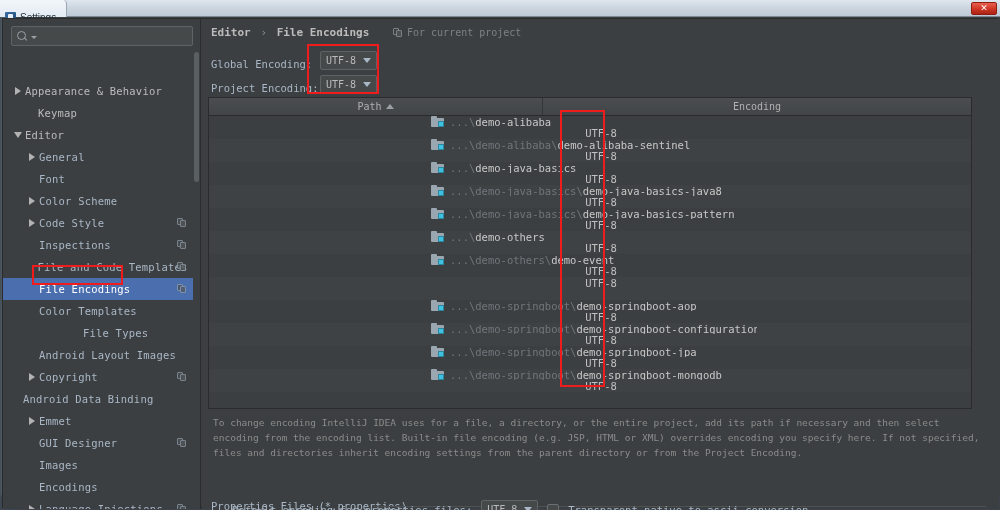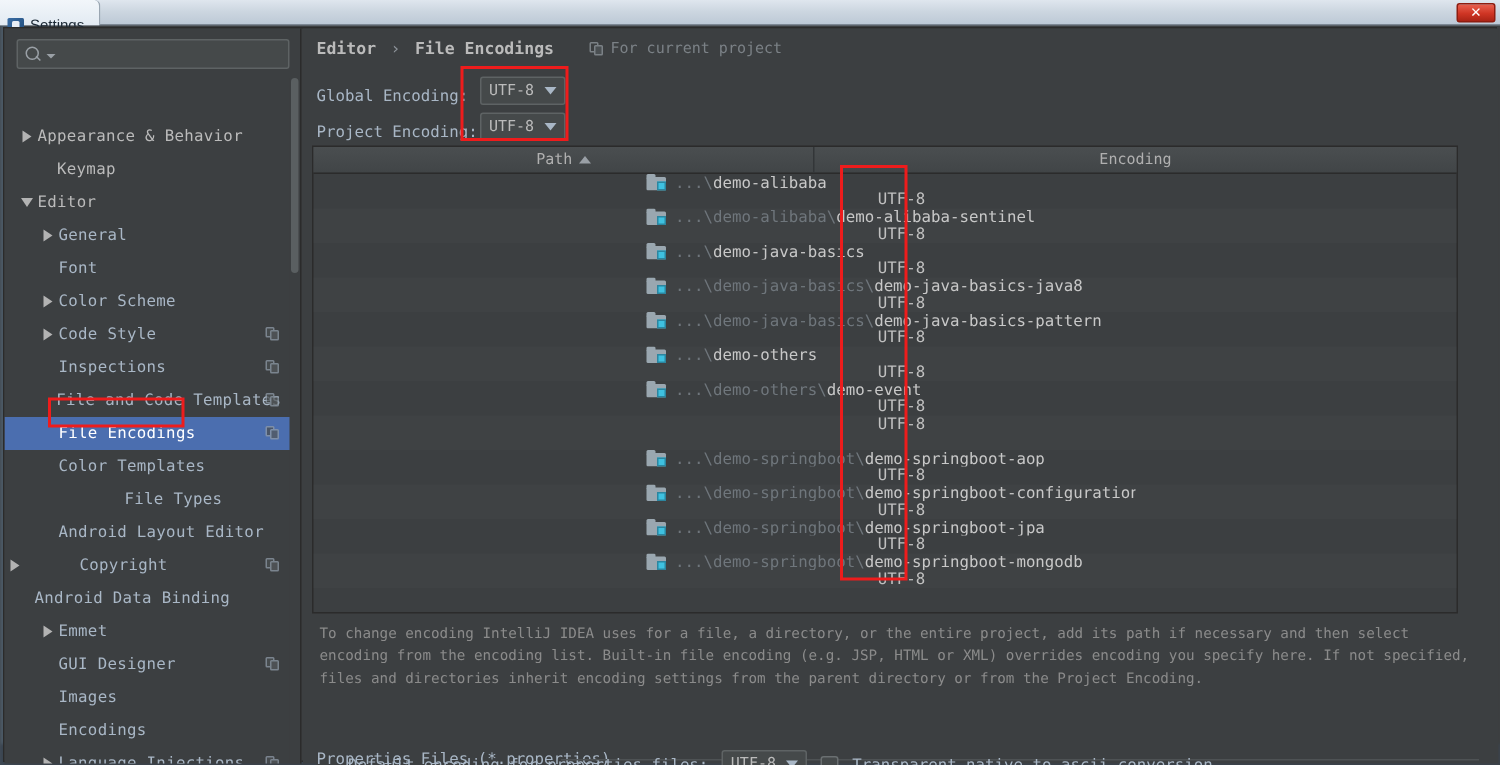--- a/index.html
+++ b/index.html
@@ -370,23 +370,23 @@
           <div class="tnode lvl1" style="padding-left: 22px;">
             <span class="tarrow"></span>
             <span class="tlabel">Color Templates</span>
           </div>
           <div class="tnode lvl1" style="padding-left: 22px; margin-left: 44px;">
             <span class="tarrow"></span>
             <span class="tlabel">File Types</span>
           </div>
           <div class="tnode lvl1" style="padding-left: 22px;">
             <span class="tarrow"></span>
-            <span class="tlabel">Android Layout Editor</span>
-          </div>
-          <div class="tnode lvl1" style=" gap: 36px;">
+            <span class="tlabel">Android Layout Images</span>
+          </div>
+          <div class="tnode lvl1" style="padding-left: 22px;">
             <span class="tarrow closed"></span>
             <span class="tlabel">Copyright</span>
             <span class="copy-icon">
               <i></i>
               <i></i>
             </span>
           </div>
           <div class="tnode lvl1" style="padding-left: 6px;">
             <span class="tarrow"></span>
             <span class="tlabel">Android Data Binding</span>

